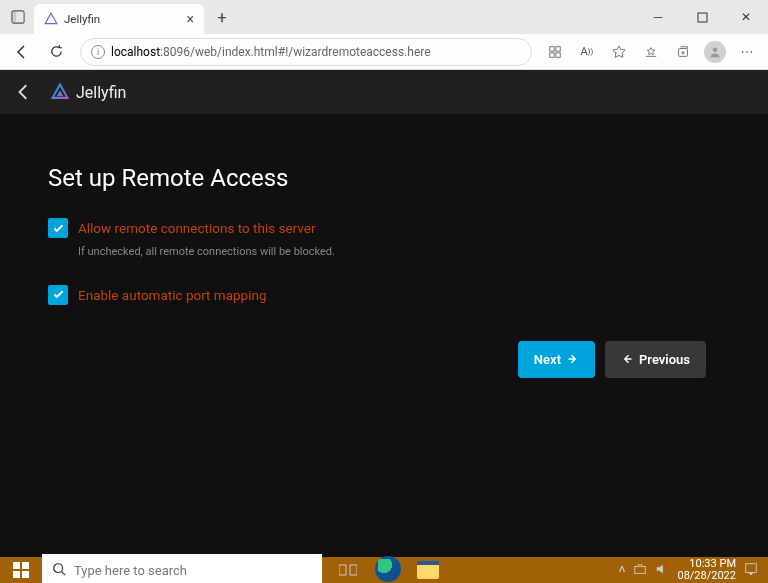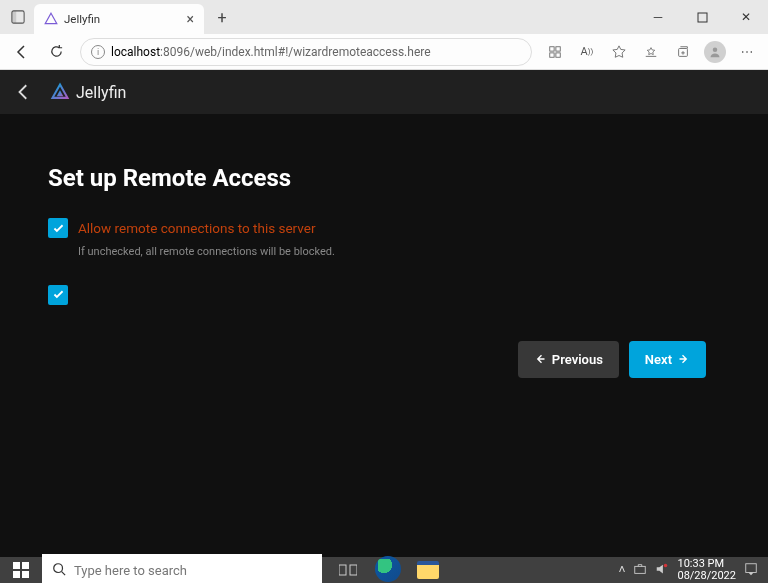--- a/index.html
+++ b/index.html
@@ -25,45 +25,45 @@
   .avatar { width:22px; height:22px; background:#d0d0d0; border-radius:50%; display:flex; align-items:center; justify-content:center; font-size:12px; color:#777;}
 
   
   .app { flex: 1; background: #101010; color: #fff; display:flex; flex-direction:column; overflow:hidden;}
   .app-header { height: 44px; background: #202020; display:flex; align-items:center; padding: 0 10px; gap: 12px;}
   .app-back { width:28px; height:28px; display:flex; align-items:center; justify-content:center; color:#ccc;}
   .brand { display:flex; align-items:center; gap:6px; font-size:16px; color:#eee;}
   .brand-logo { width:20px; height:20px; }
 
   .content { flex:1; padding: 50px 48px 0 48px; overflow:auto; }
-  .page-title { font-size: 24px; font-weight: 700; color: #fff; margin-bottom: 26px; }
+  .page-title { font-size: 24px; font-weight: 400; color: #fff; margin-bottom: 26px; }
 
   .setting { margin-bottom: 24px; max-width: 640px;}
   .setting-row { display:flex; align-items:center; gap:10px; margin-bottom:6px;}
   .chk { width:20px; height:20px; background:#00a4dc; display:flex; align-items:center; justify-content:center; border-radius:2px; color:#fff; font-size:13px; font-weight:bold; }
   .setting-label { font-size: 13.5px; color:#c2410c; }
   .setting-desc { font-size: 11px; color: #888; margin-left: 30px; line-height:1.5;}
 
   .wizard-nav { display:flex; justify-content:flex-end; gap:10px; margin-top: 36px; padding-right: 14px;}
   .btn { padding: 11px 16px; border-radius: 4px; font-size: 13px; font-weight: 600; display:flex; align-items:center; gap:6px; border:none; cursor:pointer;}
   .btn-prev { background:#383838; color:#fff; }
   .btn-next { background:#00a4dc; color:#fff; }
 
   
-  .taskbar { height: 26px; background: #404040; display:flex; align-items:center; color:#fff; font-size:12px;}
+  .taskbar { height: 26px; background: #a16207; display:flex; align-items:center; color:#fff; font-size:12px;}
   .start { width:42px; height:40px; display:flex; align-items:center; justify-content:center;}
   .start svg { width:16px; height:16px;}
   .search { flex: 0 0 280px; height: 32px; background:#fff; display:flex; align-items:center; padding:0 10px; gap:8px; color:#777; font-size:13px; margin-right:6px;}
   .search .mag { color:#333; }
   .tb-icon { width:40px; height:40px; display:flex; align-items:center; justify-content:center; }
   .edge-icon { background: linear-gradient(135deg,#0c59a4,#114a8b); width:26px; height:26px; border-radius:50%; position:relative; overflow:hidden;}
   .edge-icon::after { content:""; position:absolute; inset:3px; background: radial-gradient(circle at 30% 30%, #33c481 40%, transparent 42%); }
   .explorer-icon { width:22px; height:18px; background:#ffd76a; border-top:4px solid #2b579a; border-radius:2px;}
   .tray { margin-left:auto; display:flex; align-items:center; gap:8px; padding-right:10px; }
-  .clock { text-align:left; font-size:11px; line-height:1.1; }
+  .clock { text-align:right; font-size:11px; line-height:1.1; }
   .tray-ico { font-size:12px; color:#ddd;}
 </style>
 </head>
 <body>
 
 <div class="titlebar">
   <div class="tab-list-icon">
     <svg width="14" height="14" viewBox="0 0 16 16">
         <rect x="1" y="1" width="14" height="14" rx="2" fill="none" stroke="#555" stroke-width="1.2"></rect>
         <rect x="1" y="1" width="5" height="14" fill="#555" opacity="0.2"></rect>
@@ -185,35 +185,36 @@
       <div class="setting-desc">If unchecked, all remote connections will be blocked.</div>
     </div>
 
     <div class="setting">
       <div class="setting-row">
         <div class="chk">
           <svg width="13" height="13" viewBox="0 0 16 16">
               <path d="M3 8l3 3 7-7" fill="none" stroke="#fff" stroke-width="2.2"></path>
             </svg>
         </div>
+        <span class="setting-label">Enable automatic port mapping</span>
       </div>
     </div>
 
     <div class="wizard-nav">
-      <button class="btn btn-prev">
-        <svg width="12" height="12" viewBox="0 0 16 16">
-            <path d="M10 3 L5 8 L10 13 M5 8 H14" fill="none" stroke="#fff" stroke-width="1.8"></path>
-          </svg>
-        <span>Previous</span>
-      </button>
       <button class="btn btn-next">
         <span>Next</span>
         <svg width="12" height="12" viewBox="0 0 16 16">
             <path d="M6 3 L11 8 L6 13 M11 8 H2" fill="none" stroke="#fff" stroke-width="1.8"></path>
           </svg>
+      </button>
+      <button class="btn btn-prev">
+        <svg width="12" height="12" viewBox="0 0 16 16">
+            <path d="M10 3 L5 8 L10 13 M5 8 H14" fill="none" stroke="#fff" stroke-width="1.8"></path>
+          </svg>
+        <span>Previous</span>
       </button>
     </div>
   </div>
 </div>
 
 <div class="taskbar">
   <div class="start">
     <svg viewBox="0 0 16 16">
         <rect x="0" y="0" width="7" height="7" fill="#fff"></rect>
         <rect x="9" y="0" width="7" height="7" fill="#fff"></rect>

